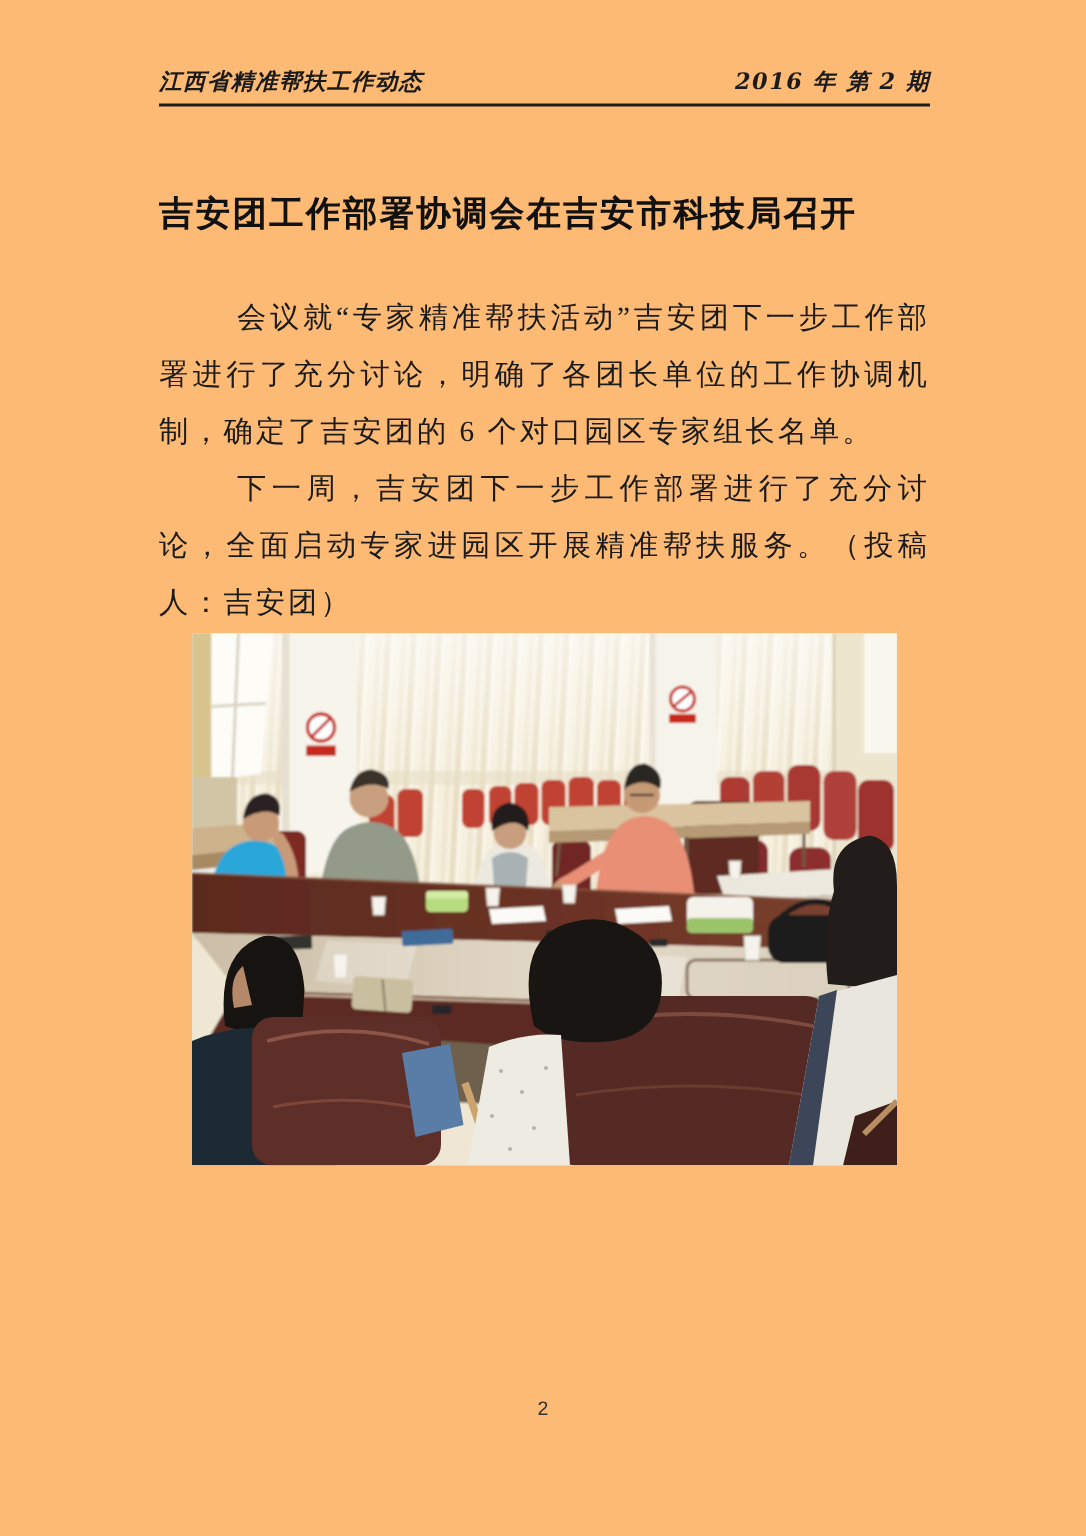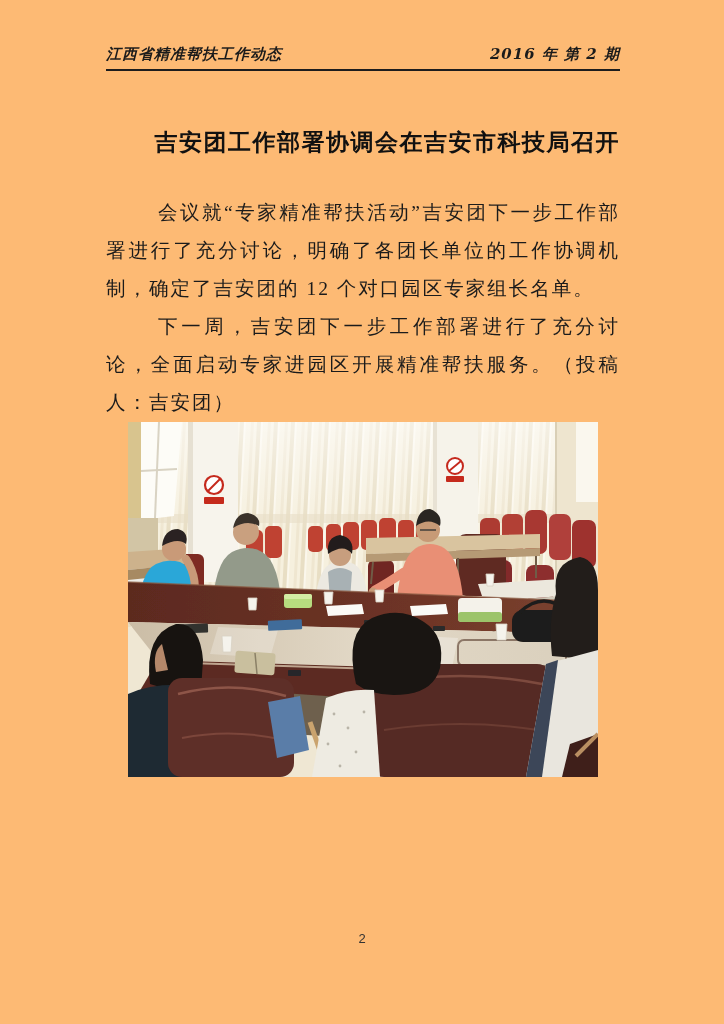--- a/index.html
+++ b/index.html
@@ -8,21 +8,21 @@
     overflow:hidden;font-family:"Liberation Serif","DejaVu Serif",serif;color:#1b1b1b;
   }
   .content{position:absolute;left:106px;top:0;width:514px;}
   .running-header{
     display:flex;justify-content:space-between;align-items:flex-end;
     padding-top:45px;padding-bottom:5px;border-bottom:2px solid #1d1d1d;
     font-style:italic;font-weight:bold;font-size:15px;letter-spacing:1px;
     font-family:"DejaVu Serif","Liberation Serif",serif;
   }
   .article-title{
-    margin:56px 0 0 0;text-align:right;font-size:23px;line-height:30px;
+    margin:56px 0 0 0;text-align:left;font-size:23px;line-height:30px;
     font-weight:bold;letter-spacing:1.5px;color:#111;
     font-family:"Liberation Sans","DejaVu Sans",sans-serif;
   }
   .body-text{margin-top:37px;font-size:19.5px;line-height:38px;text-align:justify;letter-spacing:2px;}
   .body-text p{margin:0;text-indent:52px;}
   .photo-figure{margin:0 auto;width:470px;height:355px;overflow:hidden;background:#ece5d2;}
   .photo-figure svg{display:block;}
   .page-number{
     position:absolute;left:0;right:0;top:931px;text-align:center;
     font-size:13px;color:#333;font-family:"Liberation Sans","DejaVu Sans",sans-serif;
@@ -35,21 +35,21 @@
   <div class="content">
 
     <div class="running-header">
       <span>江西省精准帮扶工作动态</span>
       <span>2016 年 第 2 期</span>
     </div>
 
     <h1 class="article-title">吉安团工作部署协调会在吉安市科技局召开</h1>
 
     <div class="body-text">
-      <p>会议就“专家精准帮扶活动”吉安团下一步工作部署进行了充分讨论，明确了各团长单位的工作协调机制，确定了吉安团的 12 个对口园区专家组长名单。</p>
+      <p>会议就“专家精准帮扶活动”吉安团下一步工作部署进行了充分讨论，明确了各团长单位的工作协调机制，确定了吉安团的 6 个对口园区专家组长名单。</p>
       <p>下一周，吉安团下一步工作部署进行了充分讨论，全面启动专家进园区开展精准帮扶服务。（投稿人：吉安团）</p>
     </div>
 
     <figure class="photo-figure" role="img" aria-label="会议现场照片：与会人员围坐在会议室红褐色长桌旁，背景为奶白色窗帘、白色立柱与成排红色座椅">
       <svg width="470" height="355" viewBox="0 0 470 355" xmlns="http://www.w3.org/2000/svg">
         <defs>
           <pattern id="folds" width="17" height="355" patternUnits="userSpaceOnUse" patternTransform="skewX(-3)">
             <rect width="17" height="355" fill="#f6f0de"></rect>
             <rect x="4" width="3" height="355" fill="#efe6d0"></rect>
             <rect x="10" width="4" height="355" fill="#e8dec4"></rect>

